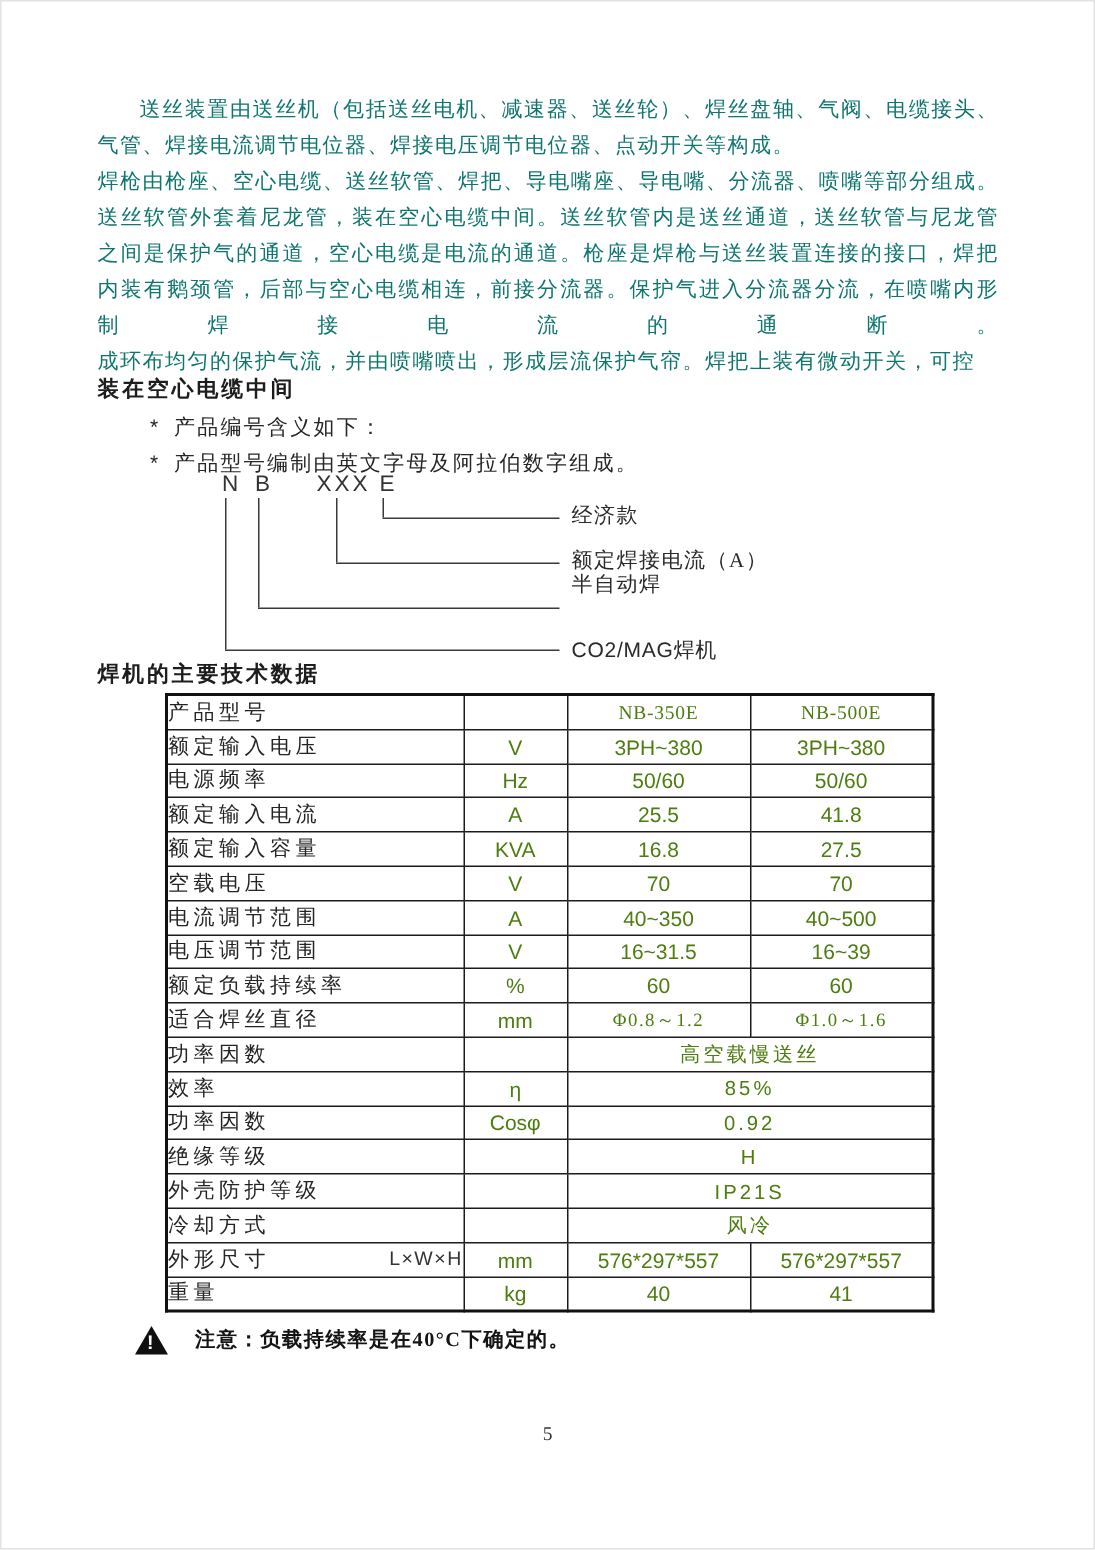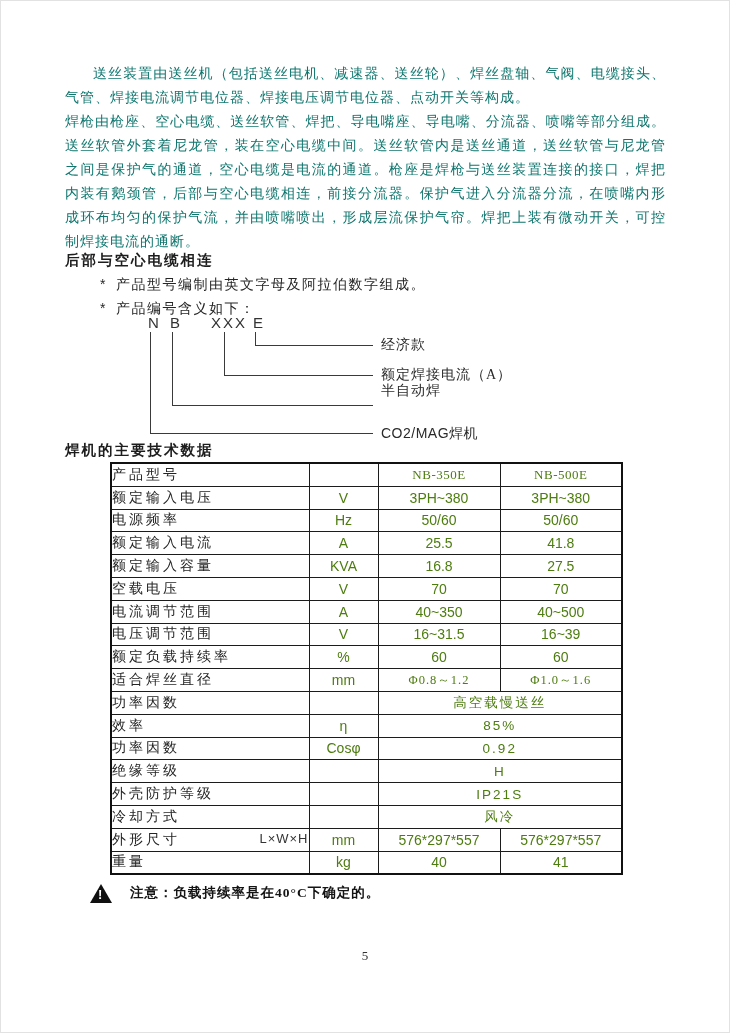--- a/index.html
+++ b/index.html
@@ -54,33 +54,33 @@
 <div class="jline">送丝装置由送丝机（包括送丝电机、减速器、送丝轮）、焊丝盘轴、气阀、电缆接头、</div>
     <div class="jline">气管、焊接电流调节电位器、焊接电压调节电位器、点动开关等构成。</div>
   </div>
 
 <div id="para2" class="para" style="top:110px;">
 
 <div class="jline">焊枪由枪座、空心电缆、送丝软管、焊把、导电嘴座、导电嘴、分流器、喷嘴等部分组成。</div>
     <div class="jline">送丝软管外套着尼龙管，装在空心电缆中间。送丝软管内是送丝通道，送丝软管与尼龙管</div>
     <div class="jline">之间是保护气的通道，空心电缆是电流的通道。枪座是焊枪与送丝装置连接的接口，焊把</div>
     <div class="jline">内装有鹅颈管，后部与空心电缆相连，前接分流器。保护气进入分流器分流，在喷嘴内形</div>
+    <div class="jline">制焊接电流的通断。</div>
     <div class="jline">成环布均匀的保护气流，并由喷嘴喷出，形成层流保护气帘。焊把上装有微动开关，可控</div>
-    <div class="jline">制焊接电流的通断。</div>
-  </div>
-
-<div class="sec-heading" style="top:250px;">后部与空心电缆相连</div>
+  </div>
+
+<div class="sec-heading" style="top:250px;">装在空心电缆中间</div>
 
 <div class="bullets" style="top:272px;">
 
 <div class="bullet-line">
+    <span class="bullet-marker">*</span><span>产品编号含义如下：</span>
+  </div>
+    <div class="bullet-line">
     <span class="bullet-marker">*</span><span>产品型号编制由英文字母及阿拉伯数字组成。</span>
-  </div>
-    <div class="bullet-line">
-    <span class="bullet-marker">*</span><span>产品编号含义如下：</span>
   </div>
   </div>
 
 <div id="diagram">
   <span class="code-letter" style="left:83px;">N</span>
   <span class="code-letter" style="left:105px;">B</span>
   <span class="code-letter" style="left:146px;">XXX</span>
   <span class="code-letter" style="left:188px;">E</span>
 
   <div class="dline vline" style="left:85px;top:18px;height:101px;"></div>

